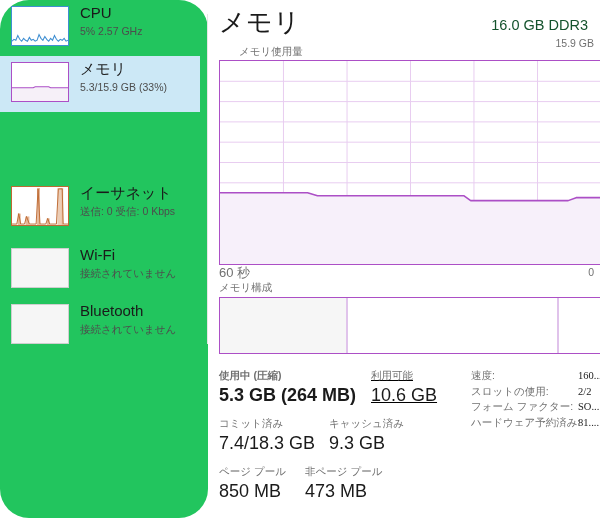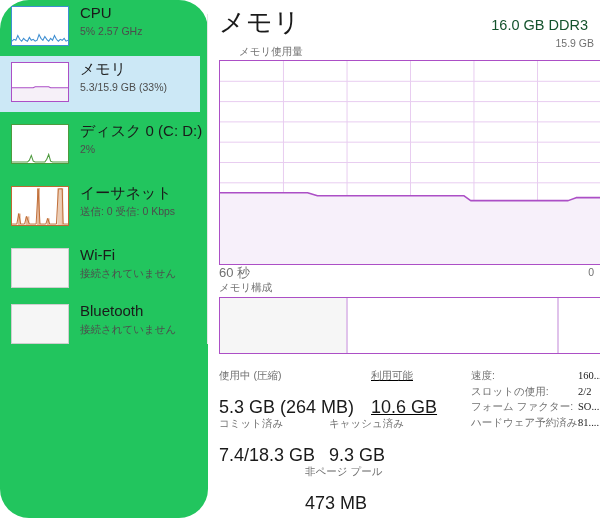--- a/index.html
+++ b/index.html
@@ -203,21 +203,21 @@
   .stat-key {
     font-size: 10.5px;
     color: #707070;
     line-height: 14px;
     white-space: nowrap;
   }
   .stat-val {
     font-size: 18px;
     color: #1a1a1a;
     line-height: 24px;
-    margin-top: 13px;
+    margin-top: 1px;
     white-space: nowrap;
   }
 
   
   #spec-table {
     position: absolute;
     left: 252px;
     top: 0;
     width: 145px;
   }
@@ -263,31 +263,20 @@
           <path d="M0,26 L22,26 L24,25 L38,25 L40,26 L58,26 L58,40 L0,40 Z" fill="#f6f0f8"></path>
           <polyline points="0,26 22,26 24,25 38,25 40,26 58,26" fill="none" stroke="#ac4fc6" stroke-width="1.2"></polyline>
         </svg>
       </div>
       <div class="side-text">
         <div class="side-title">メモリ</div>
         <div class="side-sub">5.3/15.9 GB (33%)</div>
       </div>
     </div>
 
-    <div class="side-item" style="top:118px;">
-      <div class="thumb disk">
-        <svg viewBox="0 0 58 40" preserveAspectRatio="none">
-          <polyline points="0,39 16,39 18,37 20,32 22,38 24,39 34,39 36,36 38,31 40,38 42,39 58,39" fill="none" stroke="#4e9a3e" stroke-width="1.1"></polyline>
-        </svg>
-      </div>
-      <div class="side-text">
-        <div class="side-title">ディスク 0 (C: D:)</div>
-        <div class="side-sub">2%</div>
-      </div>
-    </div>
 
     <div class="side-item" style="top:180px;">
       <div class="thumb eth">
         <svg viewBox="0 0 58 40" preserveAspectRatio="none">
           <rect x="6" y="28" width="3" height="12" fill="#e6b89a"></rect>
           <rect x="14" y="31" width="4" height="9" fill="#e6b89a"></rect>
           <rect x="26" y="1" width="3" height="39" fill="#e6b89a"></rect>
           <rect x="36" y="33" width="3" height="7" fill="#e6b89a"></rect>
           <rect x="47" y="1" width="4" height="39" fill="#eccdb5"></rect>
           <rect x="51" y="1" width="2" height="39" fill="#e6b89a"></rect>
@@ -363,21 +352,21 @@
       <div class="comp-seg in-use" style="width:33%;"></div>
       <div class="comp-seg" style="width:55.5%;"></div>
       <div class="comp-seg" style="width:11.5%;"></div>
     </div>
 
     <div id="stats">
 
       <div class="stat-col-left">
 
         <div class="stat-row">
-          <div class="stat-cell c1" style="left:0;">
+          <div class="stat-cell c1" style="left:0;font-weight:bold;">
             <div class="stat-key">使用中 (圧縮)</div>
             <div class="stat-val">5.3 GB (264 MB)</div>
           </div>
           <div class="stat-cell" style="left:152px;text-decoration:underline;">
             <div class="stat-key">利用可能</div>
             <div class="stat-val">10.6 GB</div>
           </div>
         </div>
 
         <div class="stat-row">
@@ -385,20 +374,24 @@
             <div class="stat-key">コミット済み</div>
             <div class="stat-val">7.4/18.3 GB</div>
           </div>
           <div class="stat-cell" style="left:110px;">
             <div class="stat-key">キャッシュ済み</div>
             <div class="stat-val">9.3 GB</div>
           </div>
         </div>
 
         <div class="stat-row">
+          <div class="stat-cell c1" style="left:0;">
+            <div class="stat-key">ページ プール</div>
+            <div class="stat-val">850 MB</div>
+          </div>
           <div class="stat-cell" style="left:86px;">
             <div class="stat-key">非ページ プール</div>
             <div class="stat-val">473 MB</div>
           </div>
         </div>
 
       </div>
 
       <div id="spec-table">
         <div class="spec-row">

